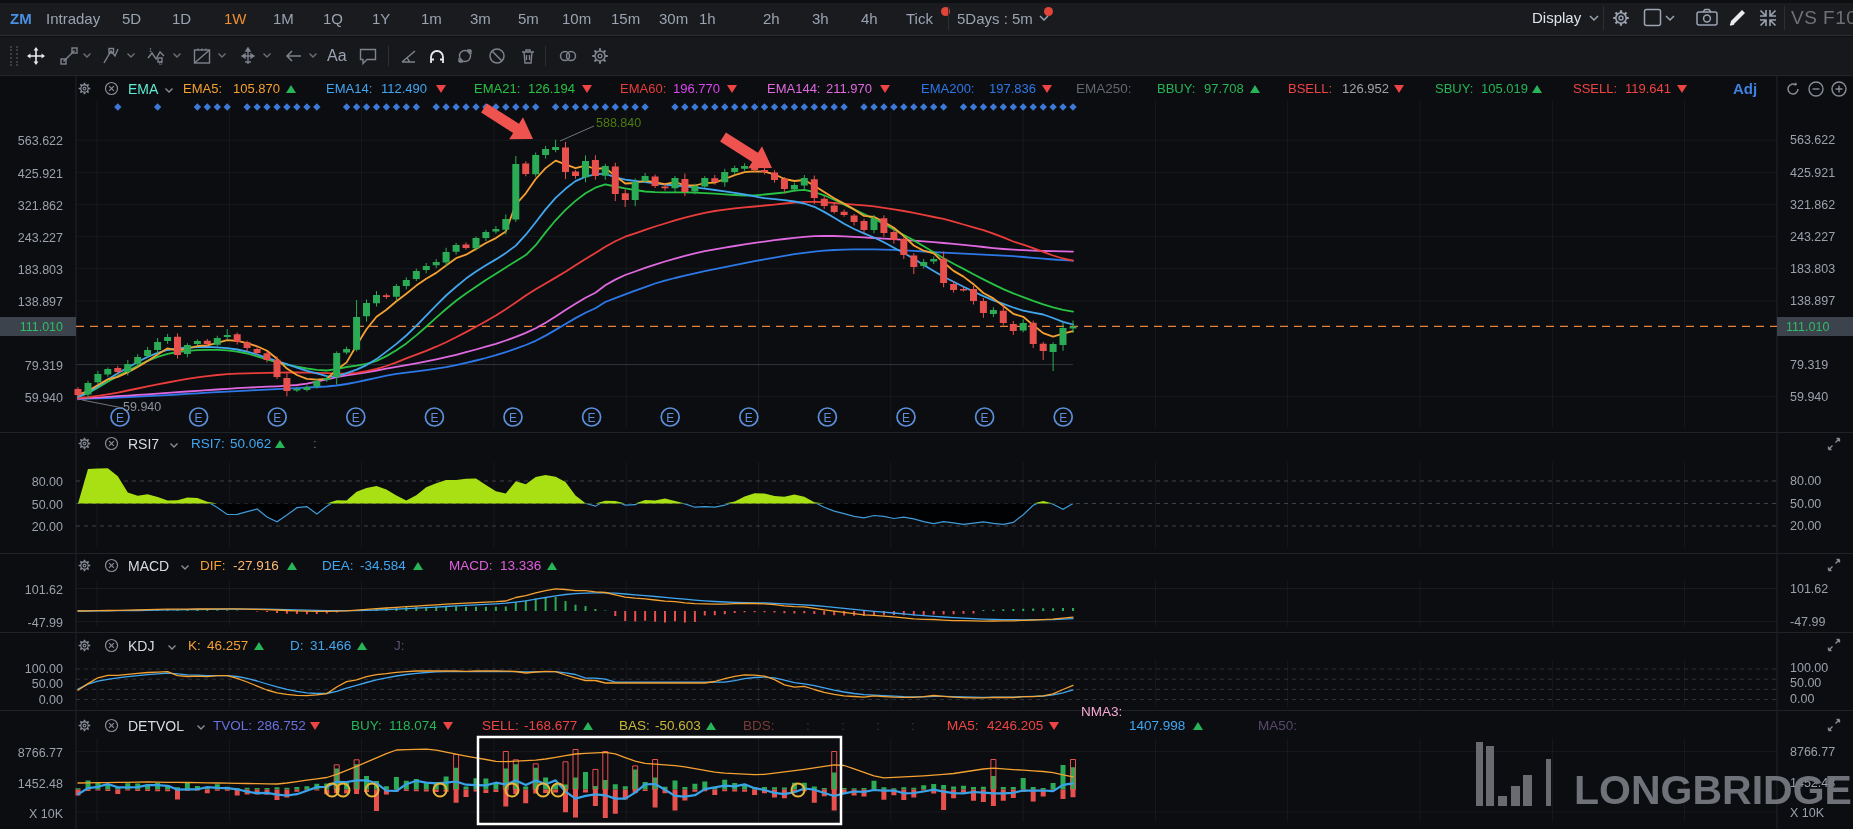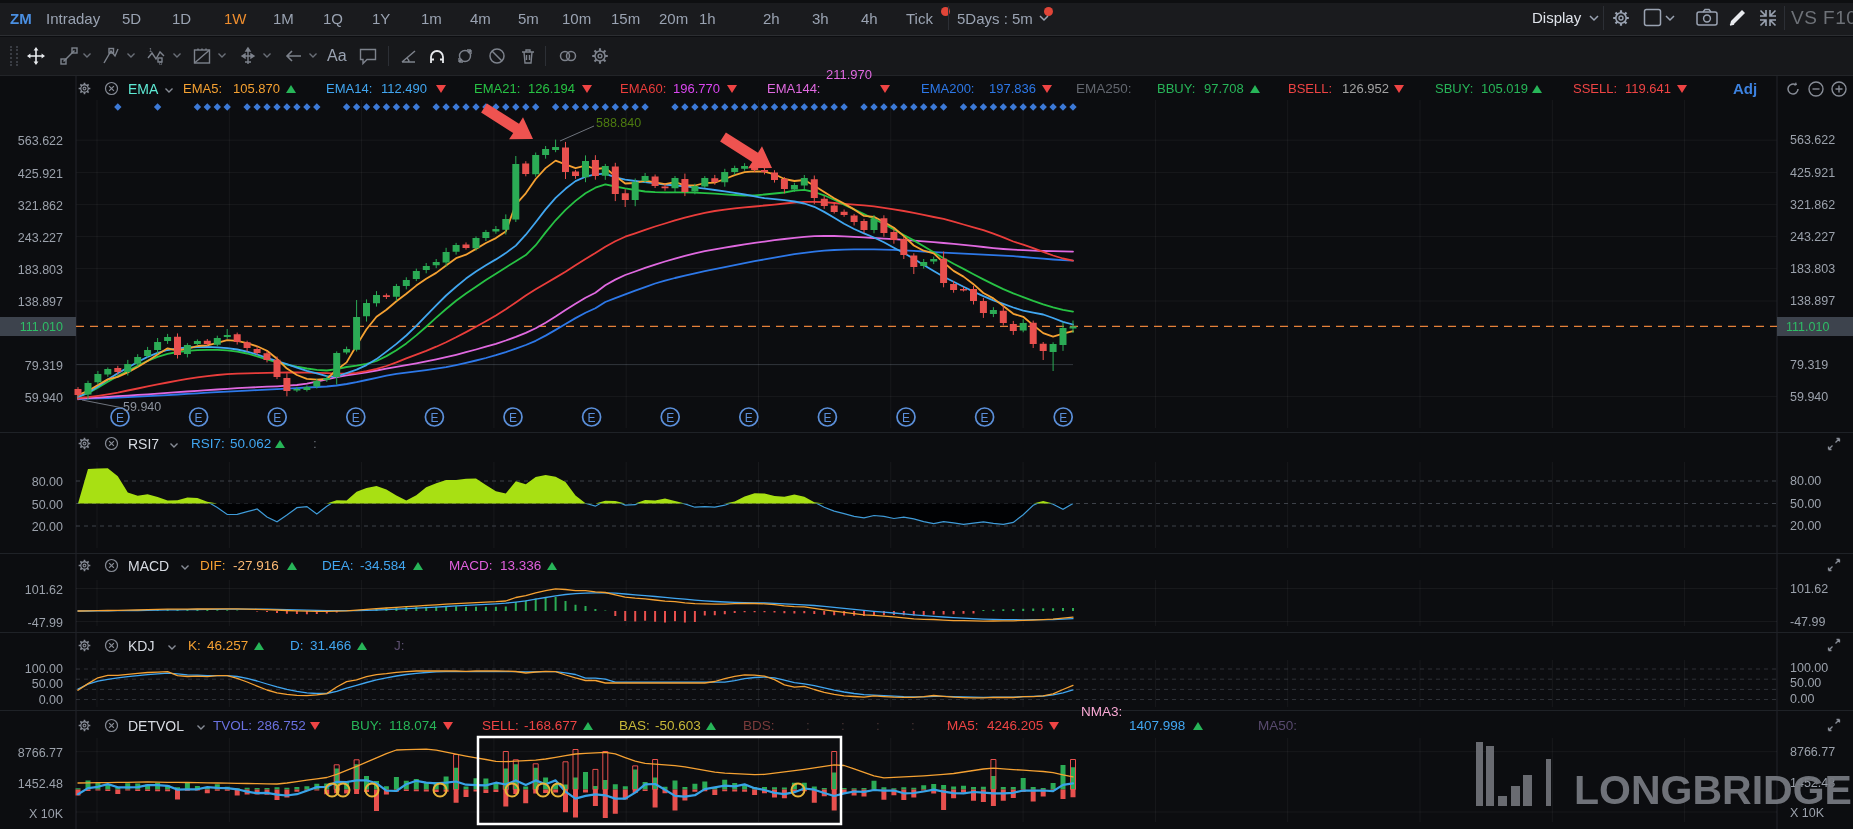--- a/index.html
+++ b/index.html
@@ -6,25 +6,25 @@
     <div style="position:absolute;left:0;top:37px;width:1853px;height:39px;background:#17181b;border-bottom:1px solid #222428"></div>
     <div style="position:absolute;left:10px;top:11px;font:700 15px 'Liberation Sans', sans-serif;color:#4a8fe2;white-space:nowrap;line-height:1">ZM</div>
     <div style="position:absolute;left:46px;top:11px;font:400 15px 'Liberation Sans', sans-serif;color:#9aa3b2;white-space:nowrap;line-height:1">Intraday</div>
     <div style="position:absolute;left:122px;top:11px;font:400 15px 'Liberation Sans', sans-serif;color:#9aa3b2;white-space:nowrap;line-height:1">5D</div>
     <div style="position:absolute;left:172px;top:11px;font:400 15px 'Liberation Sans', sans-serif;color:#9aa3b2;white-space:nowrap;line-height:1">1D</div>
     <div style="position:absolute;left:224px;top:11px;font:400 15px 'Liberation Sans', sans-serif;color:#ef8e2e;white-space:nowrap;line-height:1">1W</div>
     <div style="position:absolute;left:273px;top:11px;font:400 15px 'Liberation Sans', sans-serif;color:#9aa3b2;white-space:nowrap;line-height:1">1M</div>
     <div style="position:absolute;left:323px;top:11px;font:400 15px 'Liberation Sans', sans-serif;color:#9aa3b2;white-space:nowrap;line-height:1">1Q</div>
     <div style="position:absolute;left:372px;top:11px;font:400 15px 'Liberation Sans', sans-serif;color:#9aa3b2;white-space:nowrap;line-height:1">1Y</div>
     <div style="position:absolute;left:421px;top:11px;font:400 15px 'Liberation Sans', sans-serif;color:#9aa3b2;white-space:nowrap;line-height:1">1m</div>
-    <div style="position:absolute;left:470px;top:11px;font:400 15px 'Liberation Sans', sans-serif;color:#9aa3b2;white-space:nowrap;line-height:1">4m</div>
+    <div style="position:absolute;left:470px;top:11px;font:400 15px 'Liberation Sans', sans-serif;color:#9aa3b2;white-space:nowrap;line-height:1">3m</div>
     <div style="position:absolute;left:518px;top:11px;font:400 15px 'Liberation Sans', sans-serif;color:#9aa3b2;white-space:nowrap;line-height:1">5m</div>
     <div style="position:absolute;left:562px;top:11px;font:400 15px 'Liberation Sans', sans-serif;color:#9aa3b2;white-space:nowrap;line-height:1">10m</div>
     <div style="position:absolute;left:611px;top:11px;font:400 15px 'Liberation Sans', sans-serif;color:#9aa3b2;white-space:nowrap;line-height:1">15m</div>
-    <div style="position:absolute;left:659px;top:11px;font:400 15px 'Liberation Sans', sans-serif;color:#9aa3b2;white-space:nowrap;line-height:1">20m</div>
+    <div style="position:absolute;left:659px;top:11px;font:400 15px 'Liberation Sans', sans-serif;color:#9aa3b2;white-space:nowrap;line-height:1">30m</div>
     <div style="position:absolute;left:699px;top:11px;font:400 15px 'Liberation Sans', sans-serif;color:#9aa3b2;white-space:nowrap;line-height:1">1h</div>
     <div style="position:absolute;left:763px;top:11px;font:400 15px 'Liberation Sans', sans-serif;color:#9aa3b2;white-space:nowrap;line-height:1">2h</div>
     <div style="position:absolute;left:812px;top:11px;font:400 15px 'Liberation Sans', sans-serif;color:#9aa3b2;white-space:nowrap;line-height:1">3h</div>
     <div style="position:absolute;left:861px;top:11px;font:400 15px 'Liberation Sans', sans-serif;color:#9aa3b2;white-space:nowrap;line-height:1">4h</div>
     <div style="position:absolute;left:906px;top:11px;font:400 15px 'Liberation Sans', sans-serif;color:#9aa3b2;white-space:nowrap;line-height:1">Tick</div>
     <div style="position:absolute;left:957px;top:11px;font:400 15px 'Liberation Sans', sans-serif;color:#9aa3b2;white-space:nowrap;line-height:1">5Days : 5m</div>
     <div style="position:absolute;left:941px;top:7px;width:9px;height:9px;border-radius:50%;background:#e04538"></div>
     <div style="position:absolute;left:1044px;top:7px;width:9px;height:9px;border-radius:50%;background:#e04538"></div>
     <div style="position:absolute;left:948px;top:6px;width:1px;height:24px;background:#2c2f35"></div>
     <svg style="position:absolute;left:1038px;top:14px" width="12" height="8">
@@ -189,21 +189,21 @@
     <div style="position:absolute;left:326px;top:82px;font:400 13px 'Liberation Sans', sans-serif;color:#41a6f0;white-space:nowrap;line-height:1">EMA14:</div>
     <div style="position:absolute;left:381px;top:82px;font:400 13px 'Liberation Sans', sans-serif;color:#41a6f0;white-space:nowrap;line-height:1">112.490</div>
     <div style="position:absolute;left:436px;top:85px;width:0;height:0;border-left:5px solid transparent;border-right:5px solid transparent;border-top:8px solid #ef4444"></div>
     <div style="position:absolute;left:474px;top:82px;font:400 13px 'Liberation Sans', sans-serif;color:#27c244;white-space:nowrap;line-height:1">EMA21:</div>
     <div style="position:absolute;left:528px;top:82px;font:400 13px 'Liberation Sans', sans-serif;color:#27c244;white-space:nowrap;line-height:1">126.194</div>
     <div style="position:absolute;left:582px;top:85px;width:0;height:0;border-left:5px solid transparent;border-right:5px solid transparent;border-top:8px solid #ef4444"></div>
     <div style="position:absolute;left:620px;top:82px;font:400 13px 'Liberation Sans', sans-serif;color:#ea3d3b;white-space:nowrap;line-height:1">EMA60:</div>
     <div style="position:absolute;left:673px;top:82px;font:400 13px 'Liberation Sans', sans-serif;color:#d946ef;white-space:nowrap;line-height:1">196.770</div>
     <div style="position:absolute;left:727px;top:85px;width:0;height:0;border-left:5px solid transparent;border-right:5px solid transparent;border-top:8px solid #ef4444"></div>
     <div style="position:absolute;left:767px;top:82px;font:400 13px 'Liberation Sans', sans-serif;color:#e069e0;white-space:nowrap;line-height:1">EMA144:</div>
-    <div style="position:absolute;left:826px;top:68px;font:400 13px 'Liberation Sans', sans-serif;color:#e069e0;white-space:nowrap;line-height:1">211.970</div>
+    <div style="position:absolute;left:826px;top:82px;font:400 13px 'Liberation Sans', sans-serif;color:#e069e0;white-space:nowrap;line-height:1">211.970</div>
     <div style="position:absolute;left:880px;top:85px;width:0;height:0;border-left:5px solid transparent;border-right:5px solid transparent;border-top:8px solid #ef4444"></div>
     <div style="position:absolute;left:921px;top:82px;font:400 13px 'Liberation Sans', sans-serif;color:#2d78e8;white-space:nowrap;line-height:1">EMA200:</div>
     <div style="position:absolute;left:989px;top:82px;font:400 13px 'Liberation Sans', sans-serif;color:#2d78e8;white-space:nowrap;line-height:1">197.836</div>
     <div style="position:absolute;left:1042px;top:85px;width:0;height:0;border-left:5px solid transparent;border-right:5px solid transparent;border-top:8px solid #ef4444"></div>
     <div style="position:absolute;left:1076px;top:82px;font:400 13.5px 'Liberation Sans', sans-serif;color:#62666e;white-space:nowrap;line-height:1">EMA250:</div>
     <div style="position:absolute;left:1157px;top:82px;font:400 13px 'Liberation Sans', sans-serif;color:#27b558;white-space:nowrap;line-height:1">BBUY:</div>
     <div style="position:absolute;left:1204px;top:82px;font:400 13px 'Liberation Sans', sans-serif;color:#27b558;white-space:nowrap;line-height:1">97.708</div>
     <div style="position:absolute;left:1250px;top:85px;width:0;height:0;border-left:5px solid transparent;border-right:5px solid transparent;border-bottom:8px solid #27b558"></div>
     <div style="position:absolute;left:1288px;top:82px;font:400 13px 'Liberation Sans', sans-serif;color:#ef4444;white-space:nowrap;line-height:1">BSELL:</div>
     <div style="position:absolute;left:1342px;top:82px;font:400 13px 'Liberation Sans', sans-serif;color:#a3a3a3;white-space:nowrap;line-height:1">126.952</div>

